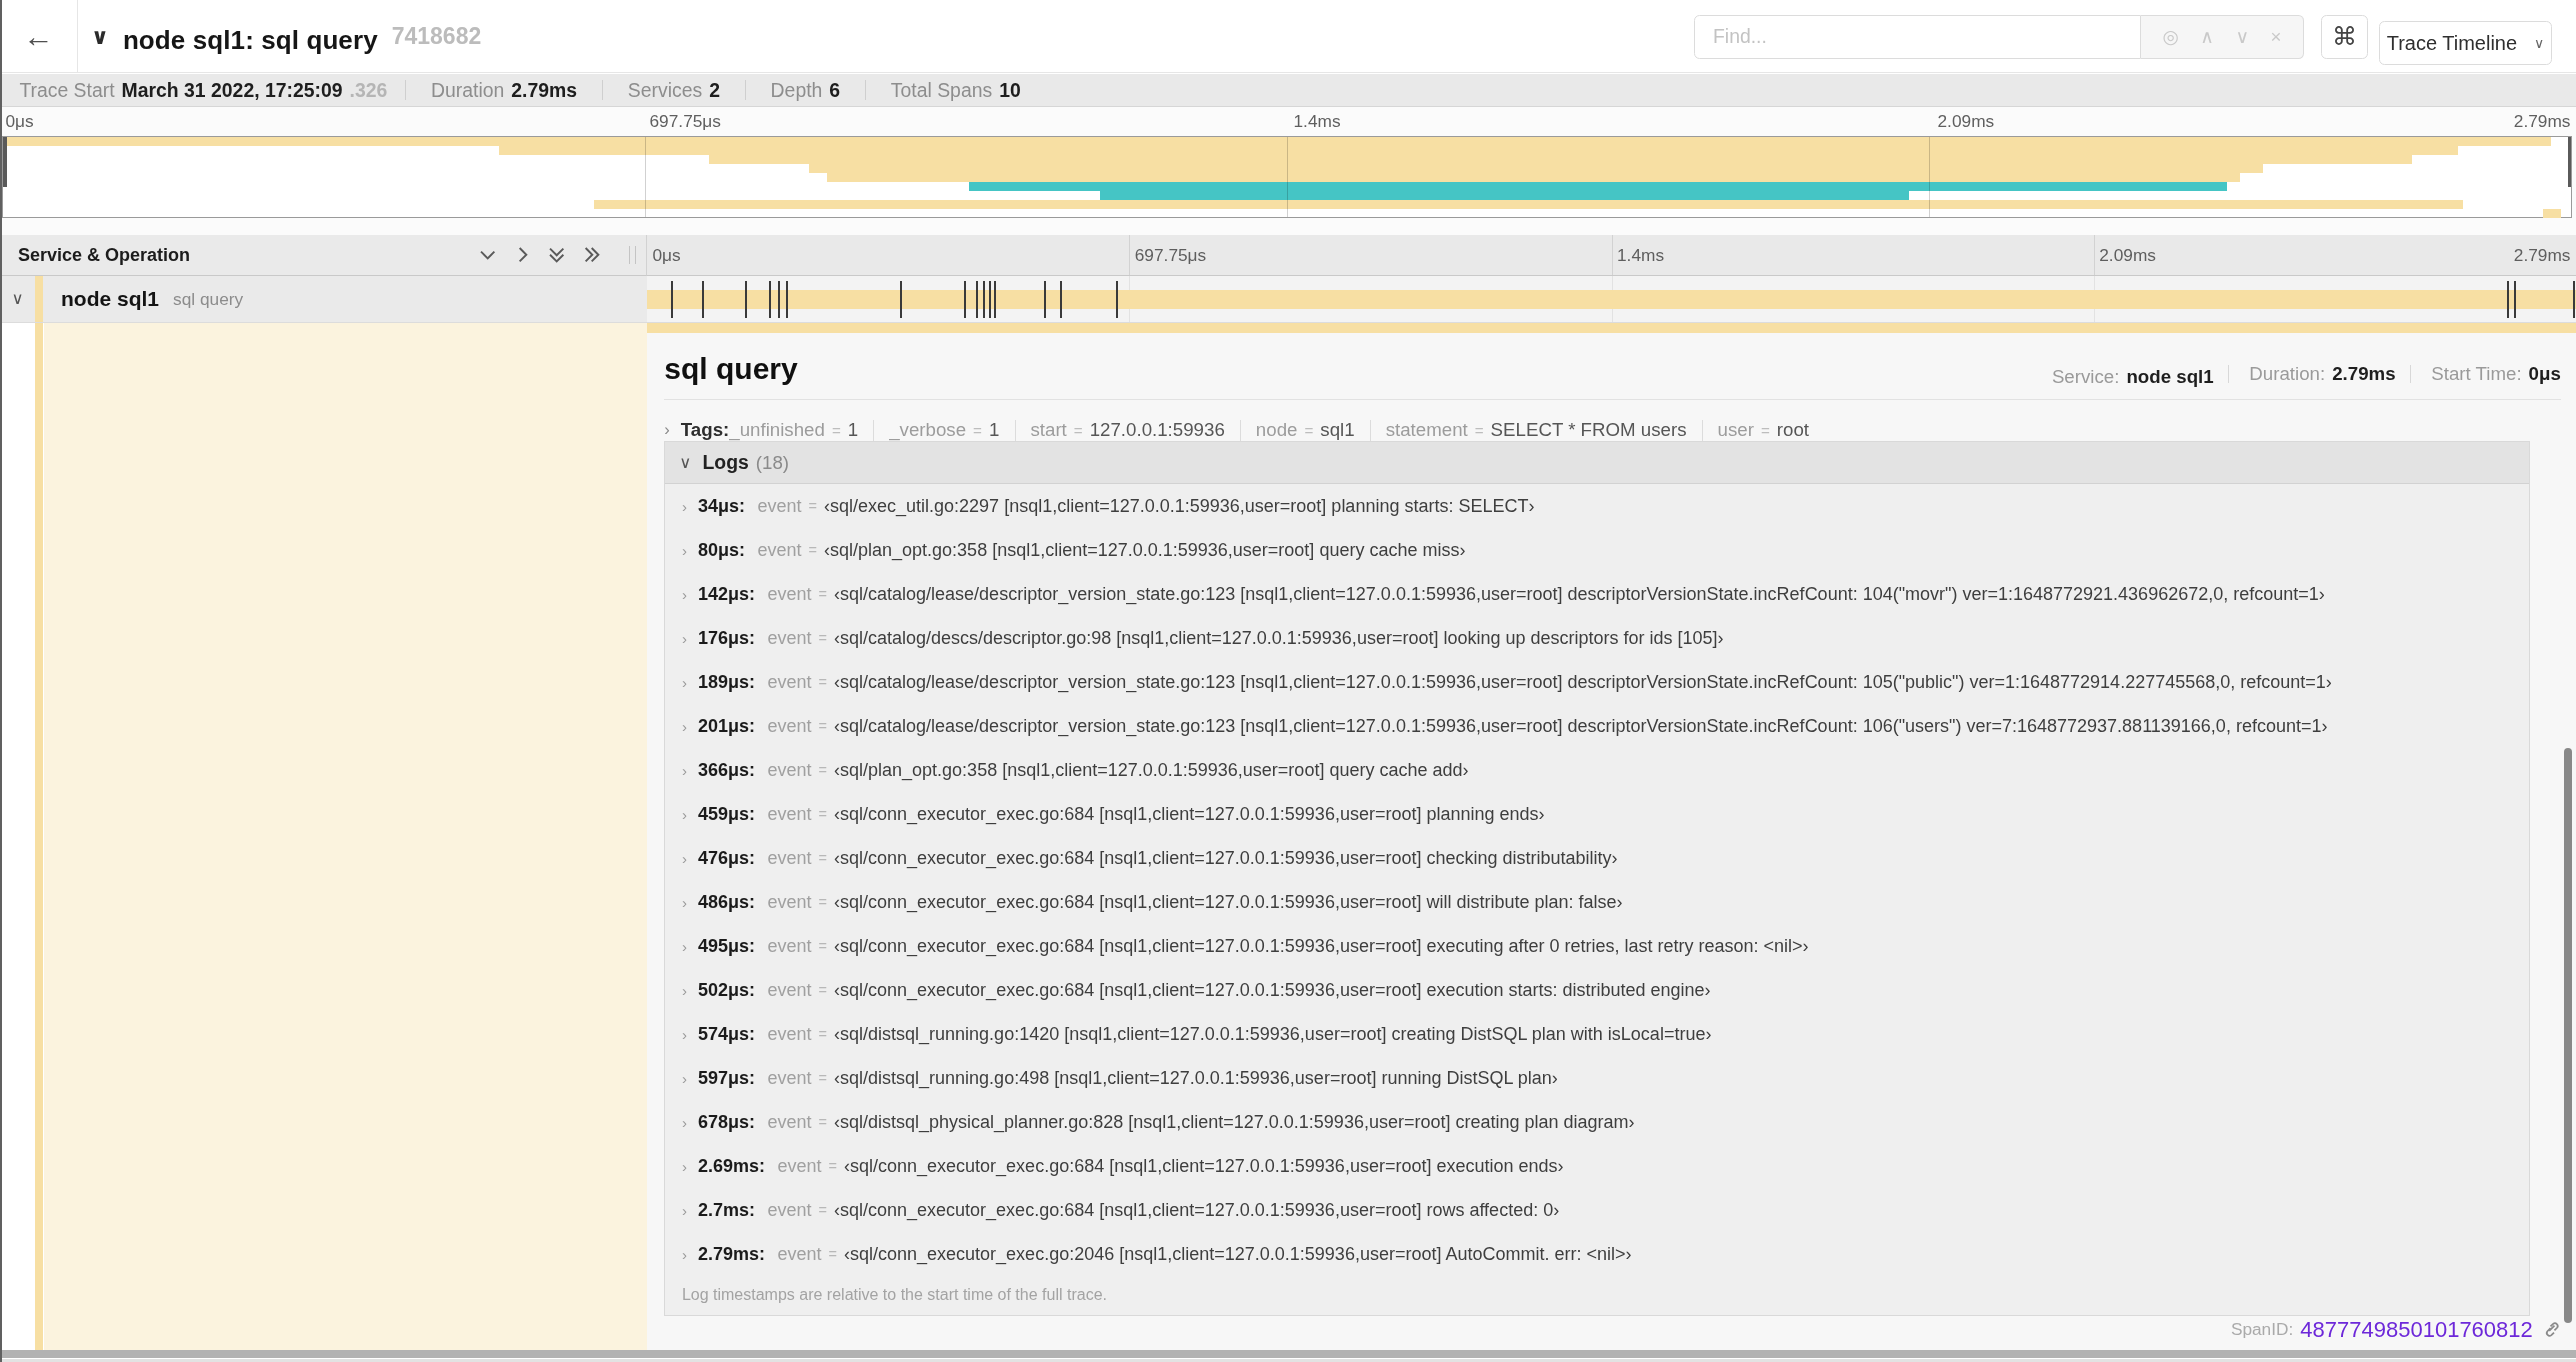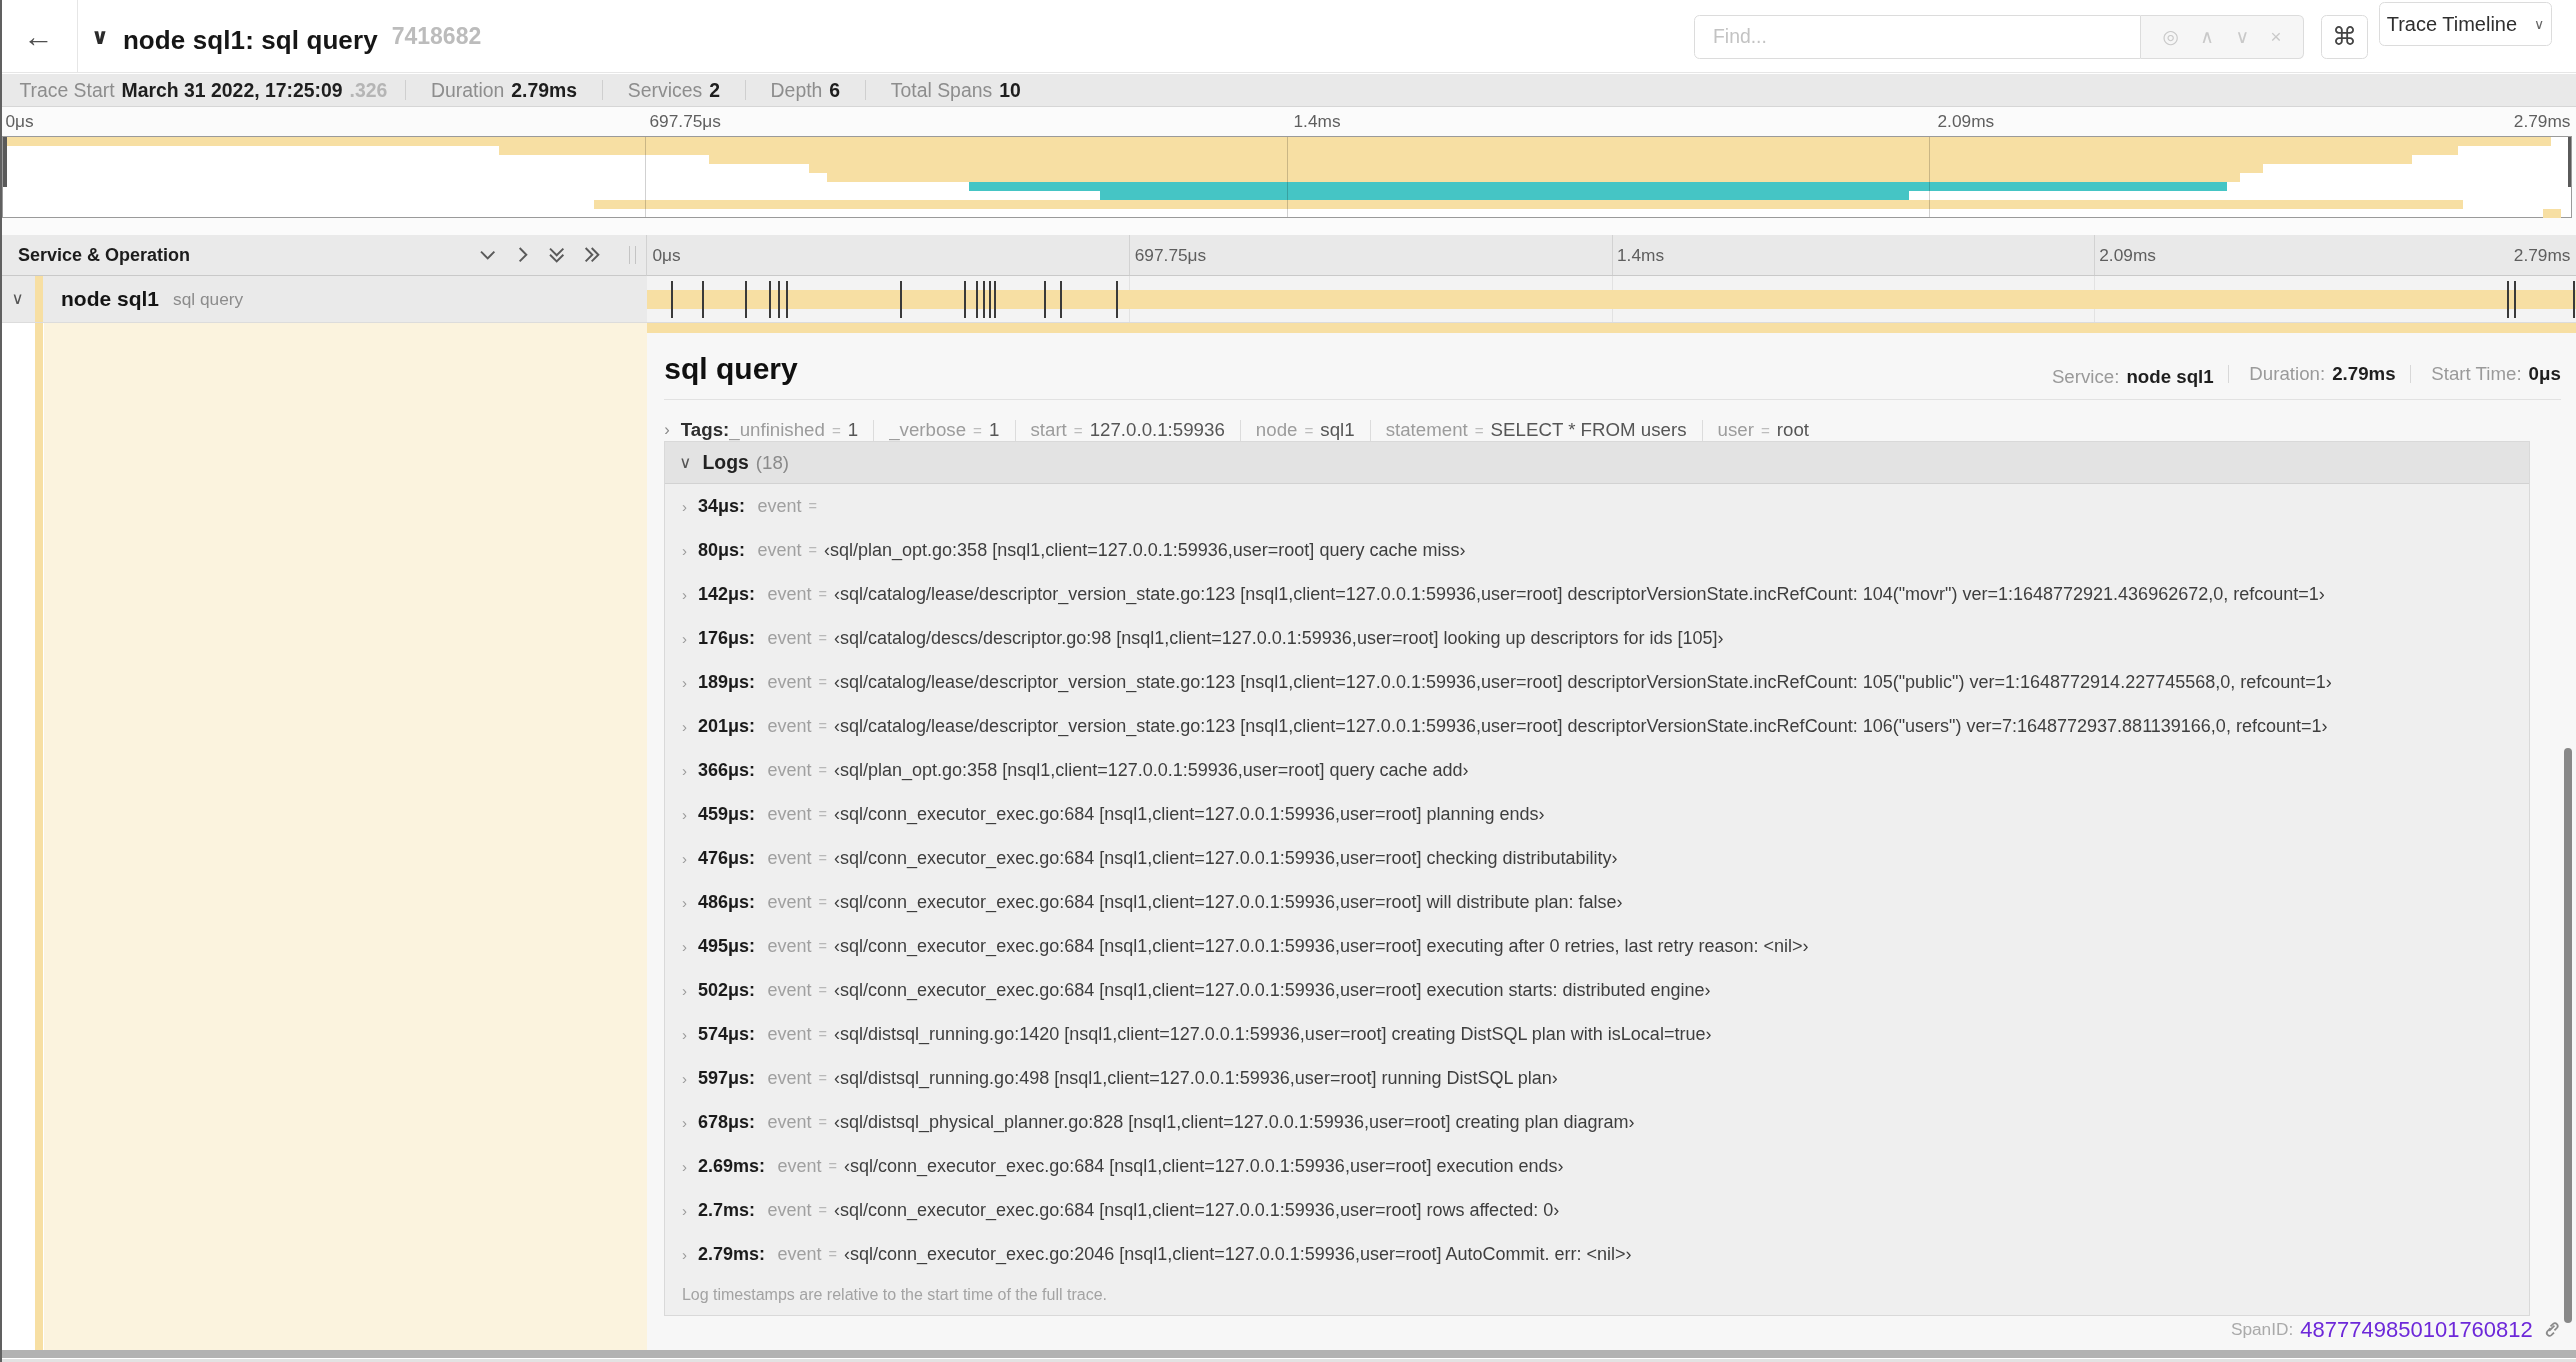--- a/index.html
+++ b/index.html
@@ -18,21 +18,21 @@
   .trace-id { font-size:23px; color:#bcbcbc; font-weight:bold; }
   .find-wrap { position:absolute; left:1694px; top:14.5px; height:44px; display:flex; }
   .find-input { width:447px; height:44px; background:#fff; border:1.4px solid #dcdcdc; border-radius:5.5px 0 0 5.5px;
                 display:flex; align-items:center; padding-left:18px; font-size:19.4px; color:#c3c3c3; }
   .find-addon { width:163px; height:44px; background:#f6f6f6; border:1.4px solid #dcdcdc; border-left:none;
                 border-radius:0 5.5px 5.5px 0; display:flex; align-items:center; justify-content:space-evenly;
                 font-size:18.7px; color:#c9c9c9; }
   .find-addon span { cursor:pointer; }
   .sq-btn { position:absolute; left:2321px; top:14.5px; width:47px; height:44px; background:#fff; border:1.4px solid #dcdcdc;
             border-radius:5.5px; display:flex; align-items:center; justify-content:center; font-size:25px; color:#444; cursor:pointer; }
-  .view-btn { position:absolute; left:2379px; top:2px; width:173px; height:44px; background:#fff; border:1.4px solid #dcdcdc;
+  .view-btn { position:absolute; left:2379px; top:21px; width:173px; height:44px; background:#fff; border:1.4px solid #dcdcdc;
               border-radius:5.5px; display:flex; align-items:center; justify-content:center; gap:17px;
               font-size:20px; color:#2f2f2f; cursor:pointer; }
   .view-caret { font-size:14px; color:#666; }
 
   
   .infobar { position:absolute; left:0; top:74px; width:2576px; height:33px; background:#e9e9e9;
              border-bottom:0.7px solid #d6d6d6; display:flex; align-items:center; padding-left:19.4px; }
   .info-item { display:flex; align-items:baseline; gap:7px; font-size:19.4px; }
   .info-item + .info-item::before { content:""; width:0.7px; height:19.4px; background:#cfcfcf; margin:0 18px; align-self:center; }
   .info-label { color:#8d8d8d; }
@@ -396,20 +396,21 @@
           <span class="logs-label">Logs</span>
           <span class="logs-count">(18)</span>
         </div>
         <div>
 
             <div class="logrow">
               <span class="lr-chev">›</span>
               <span class="lr-time">34μs:</span>
               <span class="lr-key">event</span>
               <span class="lr-eq">=</span>
+              <span class="lr-val">‹sql/exec_util.go:2297 [nsql1,client=127.0.0.1:59936,user=root] planning starts: SELECT›</span>
             </div>
 
             <div class="logrow">
               <span class="lr-chev">›</span>
               <span class="lr-time">80μs:</span>
               <span class="lr-key">event</span>
               <span class="lr-eq">=</span>
               <span class="lr-val">‹sql/plan_opt.go:358 [nsql1,client=127.0.0.1:59936,user=root] query cache miss›</span>
             </div>
 

